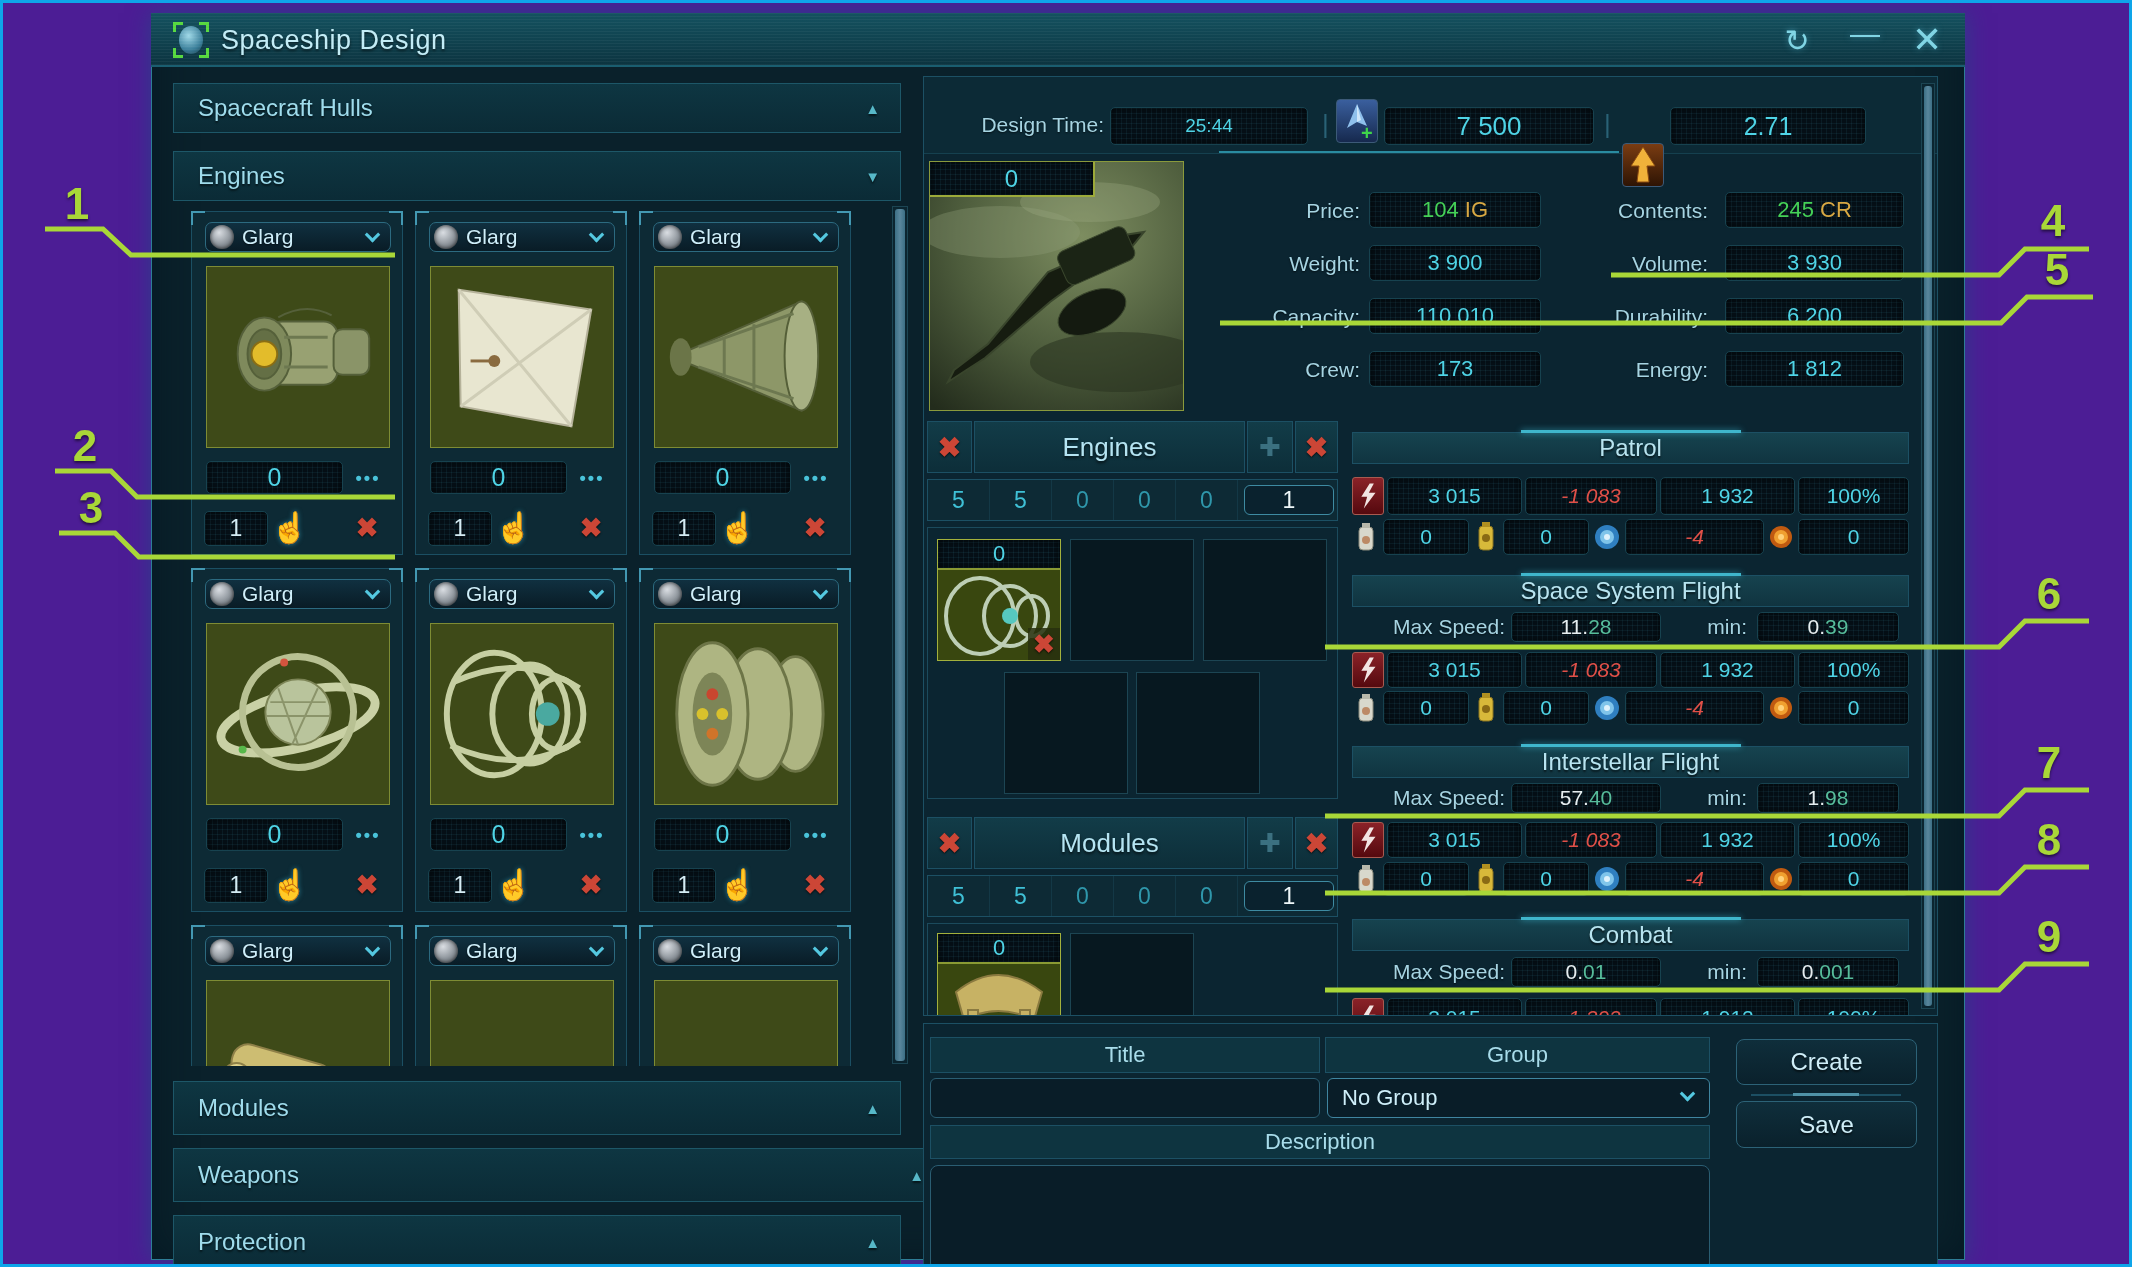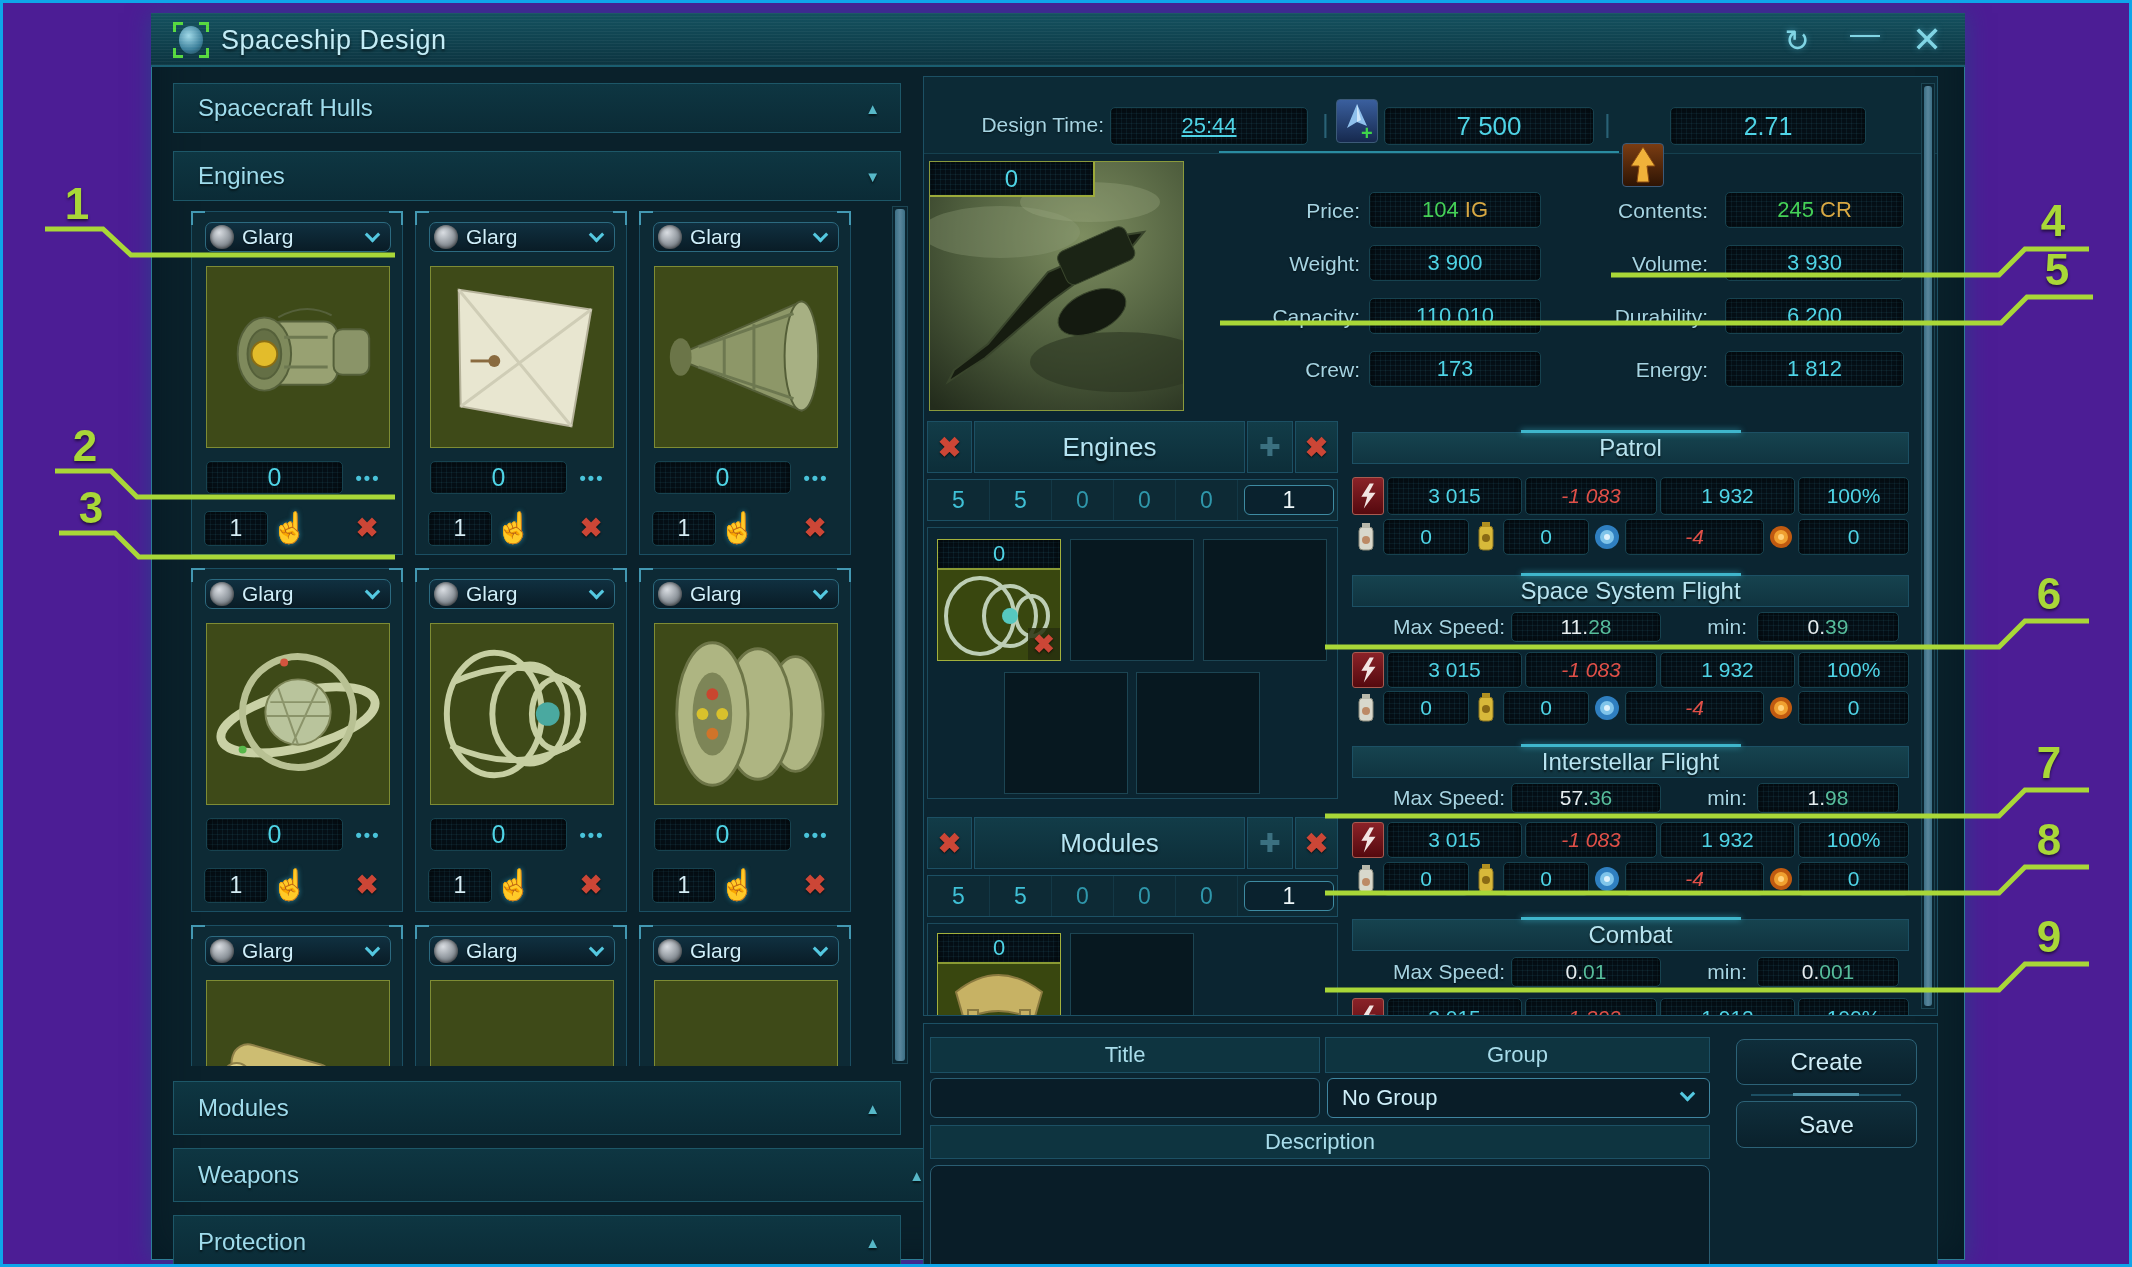--- a/index.html
+++ b/index.html
@@ -351,21 +351,21 @@
   </div>
   <div class="abs sec-hdr" style="left:170px;top:1212px;width:728px;height:54px;">
     <span>Protection</span>
     <span class="sec-arrow">▲</span>
   </div>
 
   <div class="rpanel abs">
 
     <div class="abs" style="left:0;top:0;width:1013px;height:77px;background:#0c2a36;border-bottom:1px solid #15404f;"></div>
     <div class="abs lbl" style="left:0px;top:36px;width:180px;">Design Time:</div>
-    <div class="abs grid-fld" style="left:186px;top:30px;width:198px;height:38px;font-size:22px;text-decoration:underline;">25:44</div>
+    <div class="abs grid-fld" style="left:186px;top:30px;width:198px;height:38px;font-size:19px;">25:44</div>
     <div class="abs sep-bar" style="left:398px;top:32px;">|</div>
     <div class="abs res-icon" style="left:412px;top:22px;width:42px;height:44px;background:linear-gradient(#3a5f9e,#16294e);">
       <svg width="40" height="42" viewBox="0 0 40 42">
           <polygon points="20,4 30,26 20,22 10,28" fill="#8fc0ec"></polygon>
           <polygon points="20,4 24,20 20,22" fill="#cfe6fa"></polygon>
           <text x="24" y="40" font-size="20" font-weight="bold" fill="#3fd44a" font-family="Liberation Sans,sans-serif">+</text>
         </svg>
     </div>
     <div class="abs grid-fld" style="left:460px;top:30px;width:210px;height:38px;font-size:26px;">7 500</div>
     <div class="abs sep-bar" style="left:680px;top:32px;">|</div>
@@ -586,21 +586,21 @@
           </svg>
         </div>
       <div class="grid-fld fcell" style="flex:1;">0</div>
     </div>
 
     <div class="abs fhdr av" style="left:428px;top:669px;width:557px;height:32px;">Interstellar Flight</div>
     <div class="abs" style="left:428px;top:706px;width:557px;height:30px;">
       <div class="lbl abs" style="left:0;top:3px;width:153px;">Max Speed:</div>
       <div class="grid-fld abs" style="left:159px;top:0;width:150px;height:30px;font-size:21px;">
           <span class="int-w">57.</span>
-          <span class="dec">36</span>
+          <span class="dec">40</span>
         </div>
       <div class="lbl abs" style="left:332px;top:3px;width:63px;">min:</div>
       <div class="grid-fld abs" style="left:405px;top:0;width:142px;height:30px;font-size:21px;">
           <span class="int-w">1.</span>
           <span class="dec">98</span>
         </div>
     </div>
     <div class="abs" style="left:428px;top:745px;width:557px;height:36px;display:flex;gap:3px;">
       <div class="av" style="flex:0 0 32px;background:linear-gradient(#8a2228,#55090e);border:1px solid #a85a50;border-radius:3px;">
           <svg width="20" height="28" viewBox="0 0 24 32">

